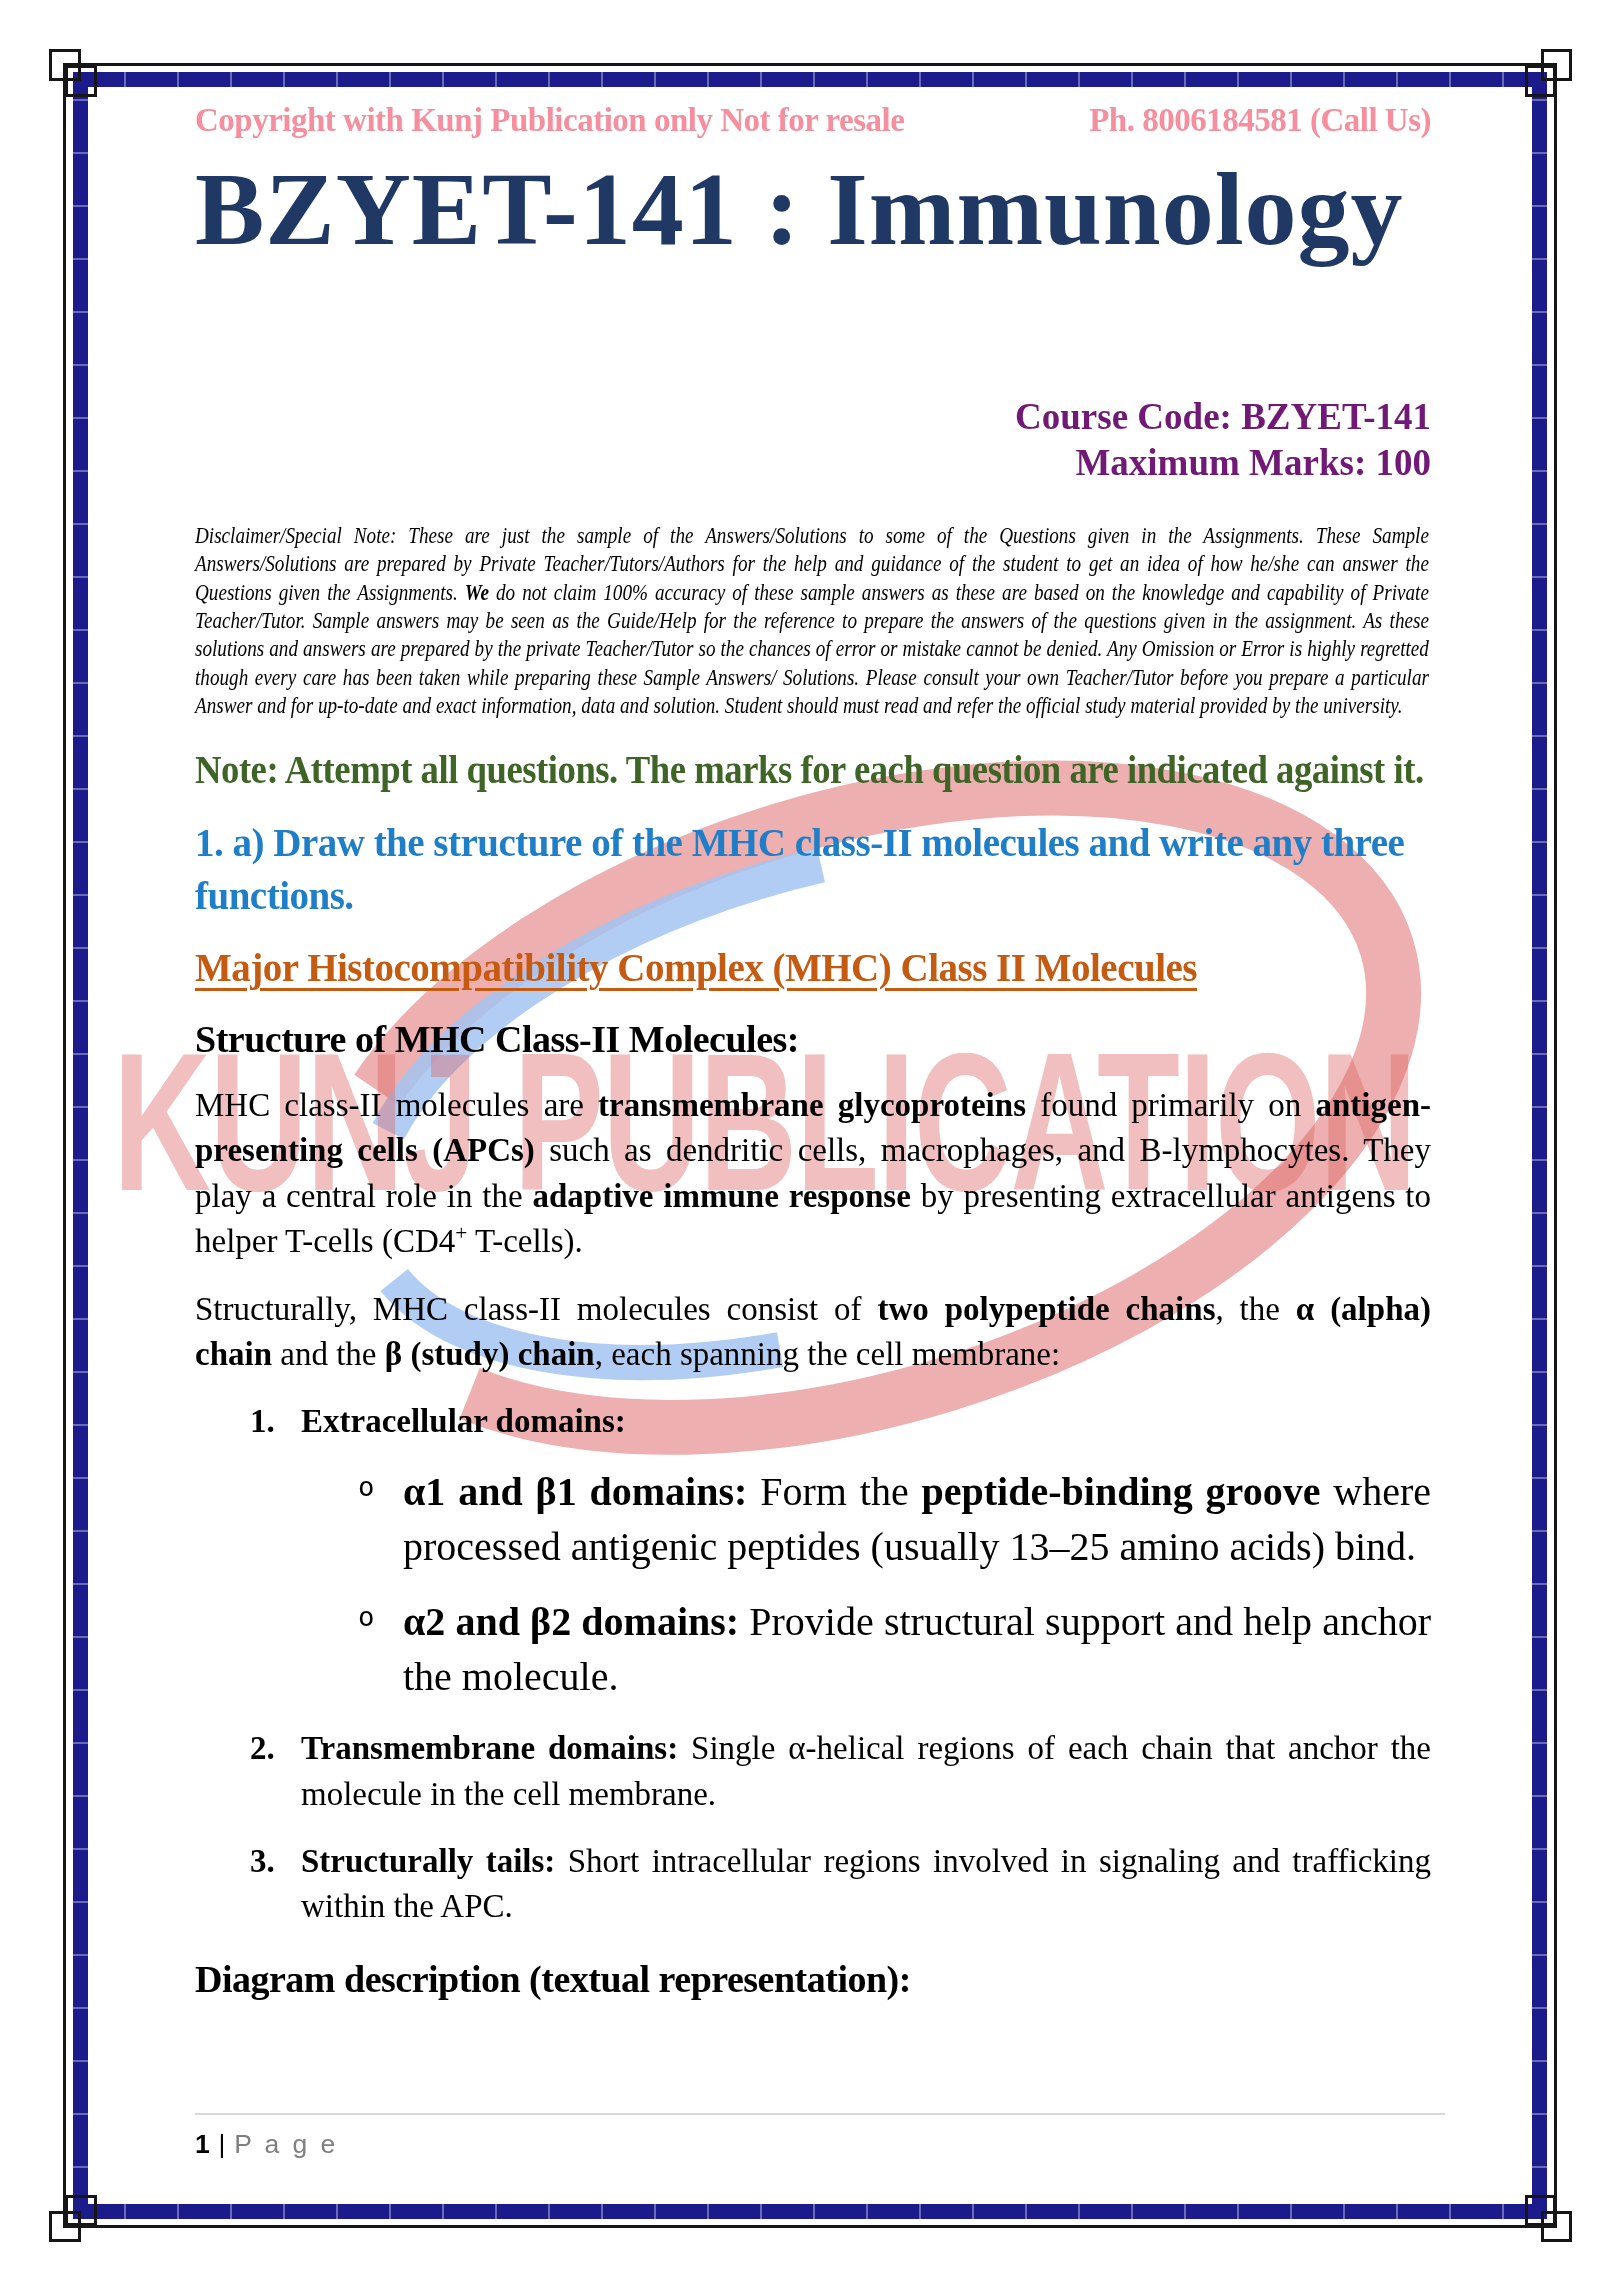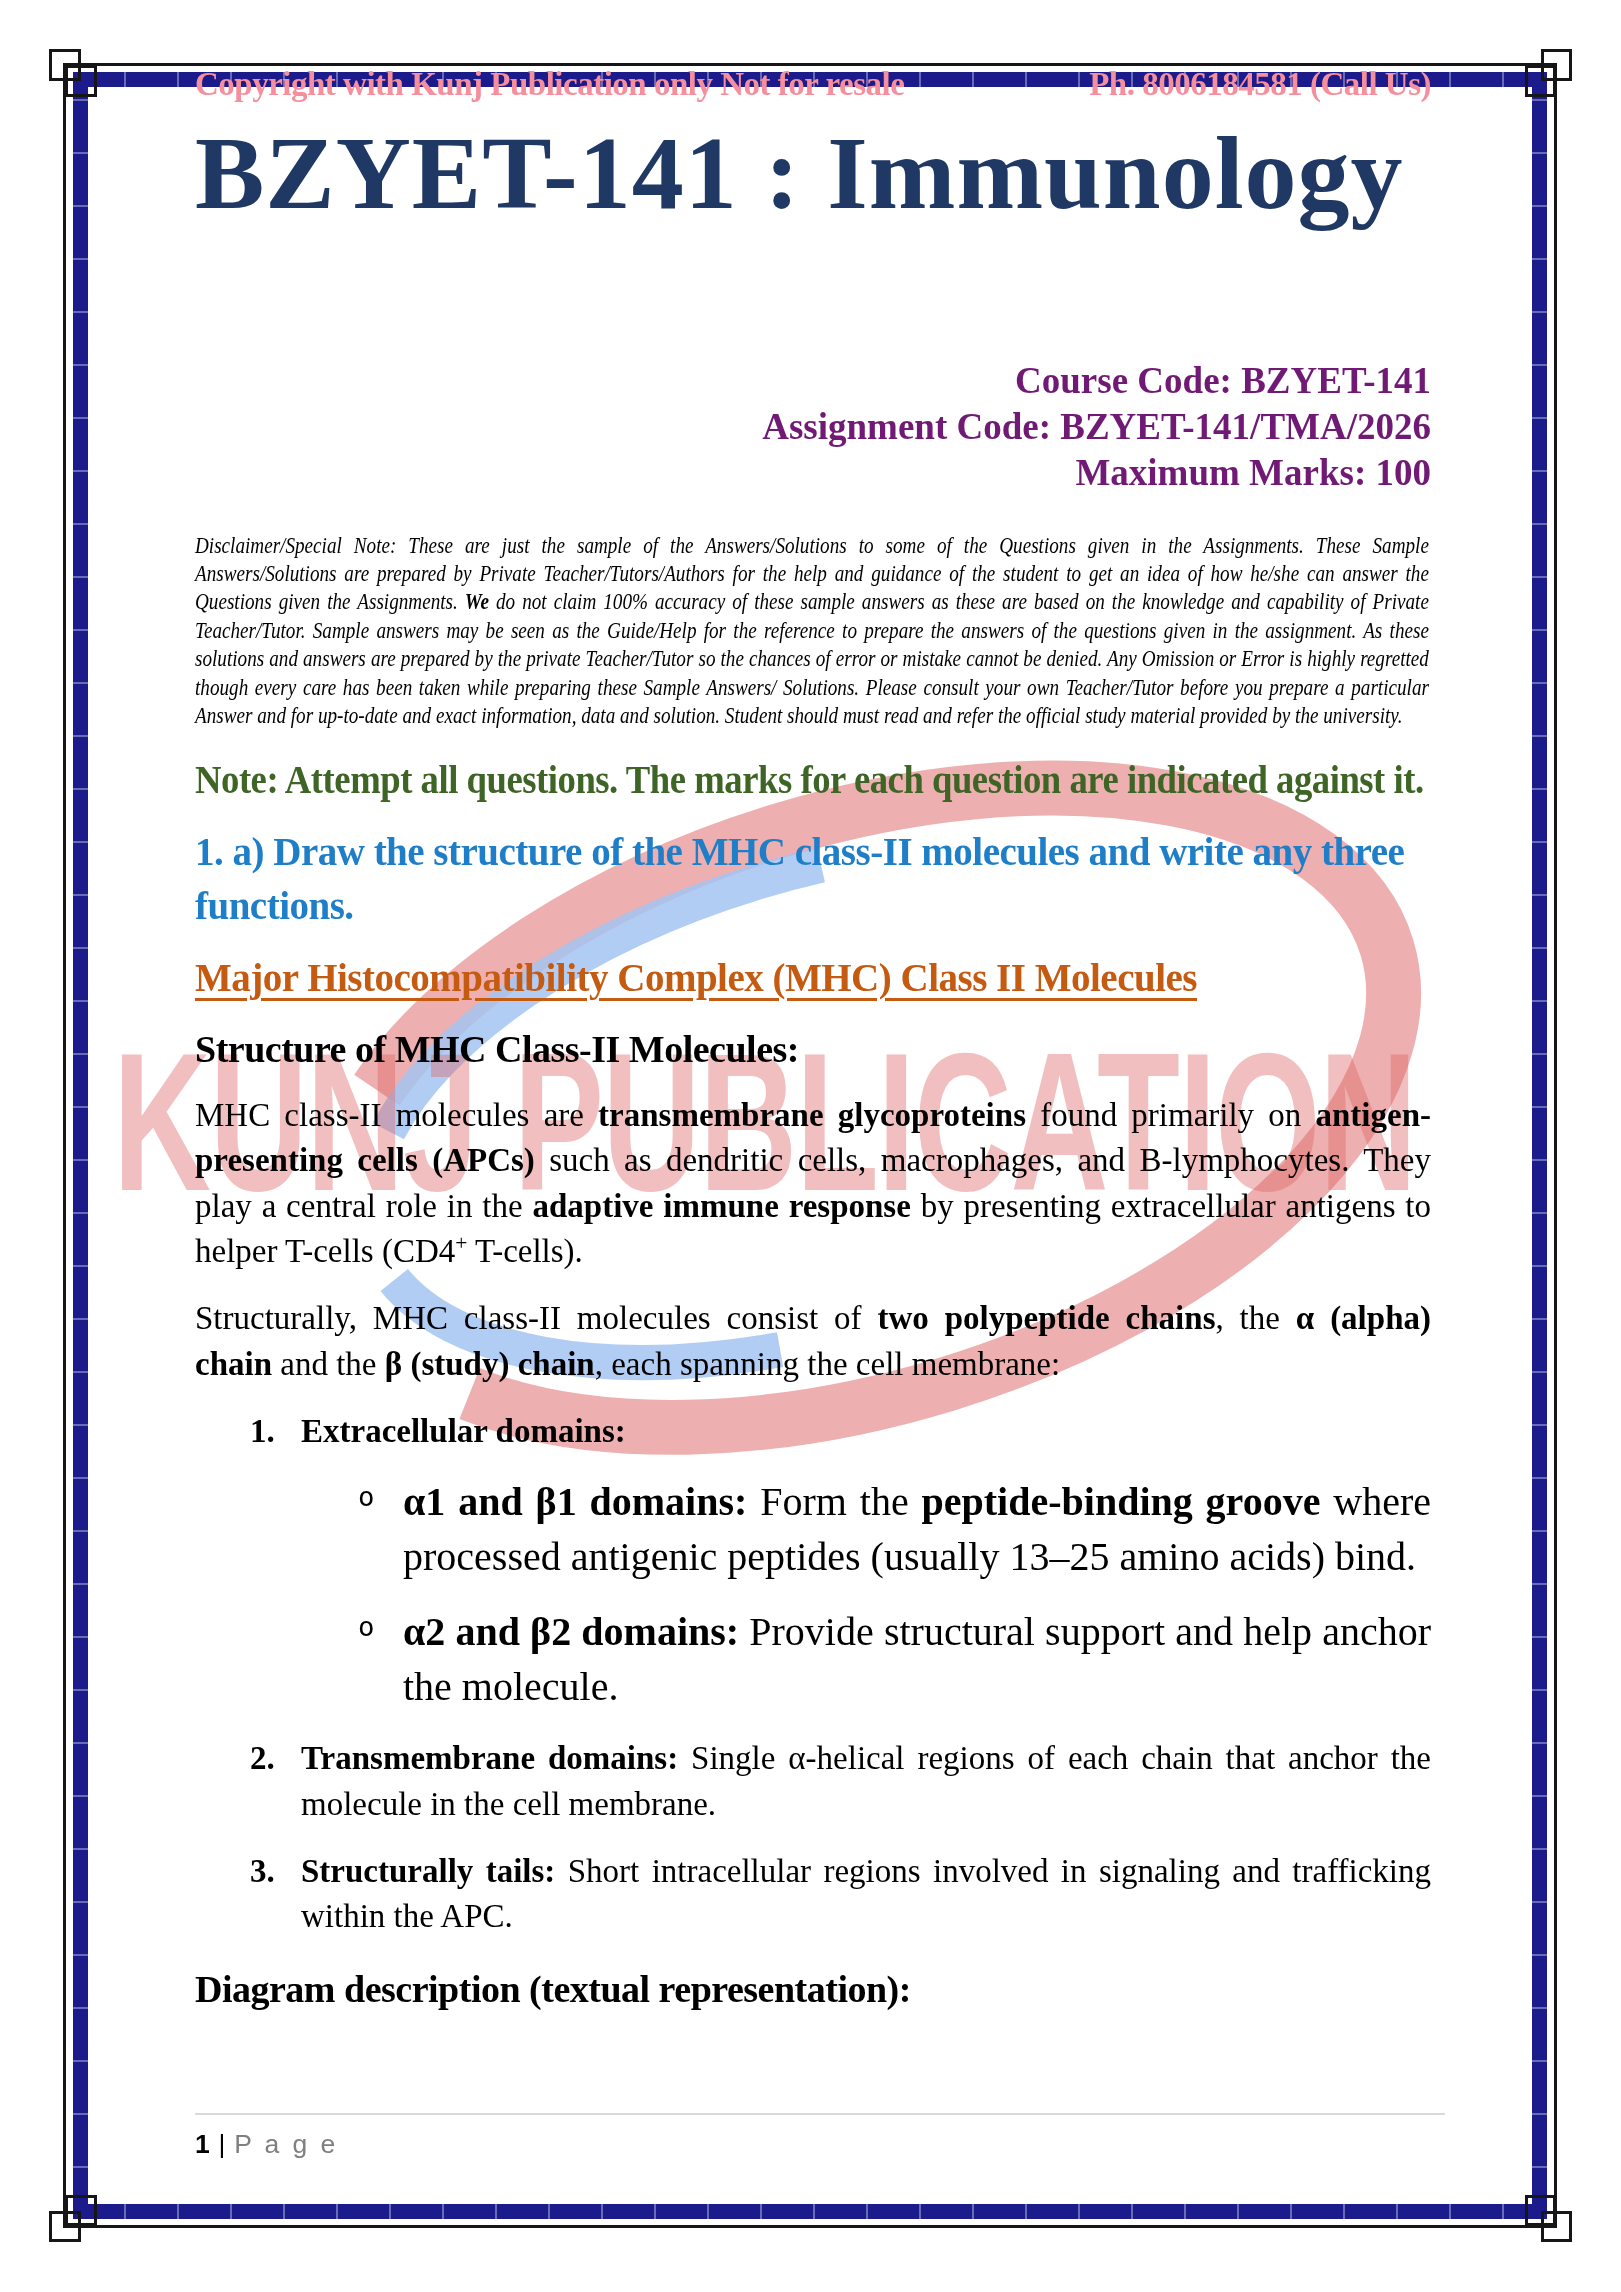--- a/index.html
+++ b/index.html
@@ -34,21 +34,21 @@
   }
   .wm-phone{
     position:absolute;right:195px;top:1225px;
     font-family:"Liberation Sans",sans-serif;font-weight:700;font-size:61px;letter-spacing:7.8px;
     color:rgba(228,112,112,0.48);white-space:nowrap;
   }
 
   
   .content{position:relative;z-index:2;padding:0 190px 0 195px;}
   .copyright-row{
-    padding-top:66px;display:flex;justify-content:space-between;
+    padding-top:102px;display:flex;justify-content:space-between;
     font-weight:700;font-size:33px;color:#F58E9D;letter-spacing:-0.5px;
   }
   h1.title{
     margin:13.7px 0 0 0;font-weight:700;font-size:104px;line-height:1.08;
     color:#1F3864;letter-spacing:1px;white-space:nowrap;
   }
   .meta{margin-top:129px;text-align:right;font-weight:700;font-size:37px;line-height:1.24;color:#701a75;}
   .disclaimer{margin:35px 0 0 0;}
   .disc-inner{
     display:block;width:1514px;transform:scaleX(0.815);transform-origin:left top;
@@ -112,21 +112,20 @@
 
     <div class="copyright-row">
       <span>Copyright with Kunj Publication only Not for resale</span>
       <span>Ph. 8006184581 (Call Us)</span>
     </div>
 
     <h1 class="title fitline">BZYET-141 : Immunology</h1>
 
     <div class="meta">
       <div>Course Code: BZYET-141</div>
-      <div>Assignment Code: BZYET-141/TMA/2026</div>
       <div>Maximum Marks: 100</div>
     </div>
 
     <div class="disclaimer">
       <span class="disc-inner"><span>Disclaimer/Special Note: These are just the sample of the Answers/Solutions to some of the Questions given in the Assignments. These Sample Answers/Solutions are prepared by Private Teacher/Tutors/Authors for the help and guidance of the student to get an idea of how he/she can answer the Questions given the Assignments. </span><span class="b">We</span><span> do not claim 100% accuracy of these sample answers as these are based on the knowledge and capability of Private Teacher/Tutor. Sample answers may be seen as the Guide/Help for the reference to prepare the answers of the questions given in the assignment. As these solutions and answers are prepared by the private Teacher/Tutor so the chances of error or mistake cannot be denied. Any Omission or Error is highly regretted though every care has been taken while preparing these Sample Answers/ Solutions. Please consult your own Teacher/Tutor before you prepare a particular Answer and for up-to-date and exact information, data and solution. Student should must read and refer the official study material provided by the university.</span></span>
     </div>
 
     <p class="note fitline" style="transform-origin: left top; transform: scaleX(0.940343);">Note: Attempt all questions. The marks for each question are indicated against it.</p>
 
     <p class="question">1. a) Draw the structure of the MHC class-II molecules and write any three functions.</p>

